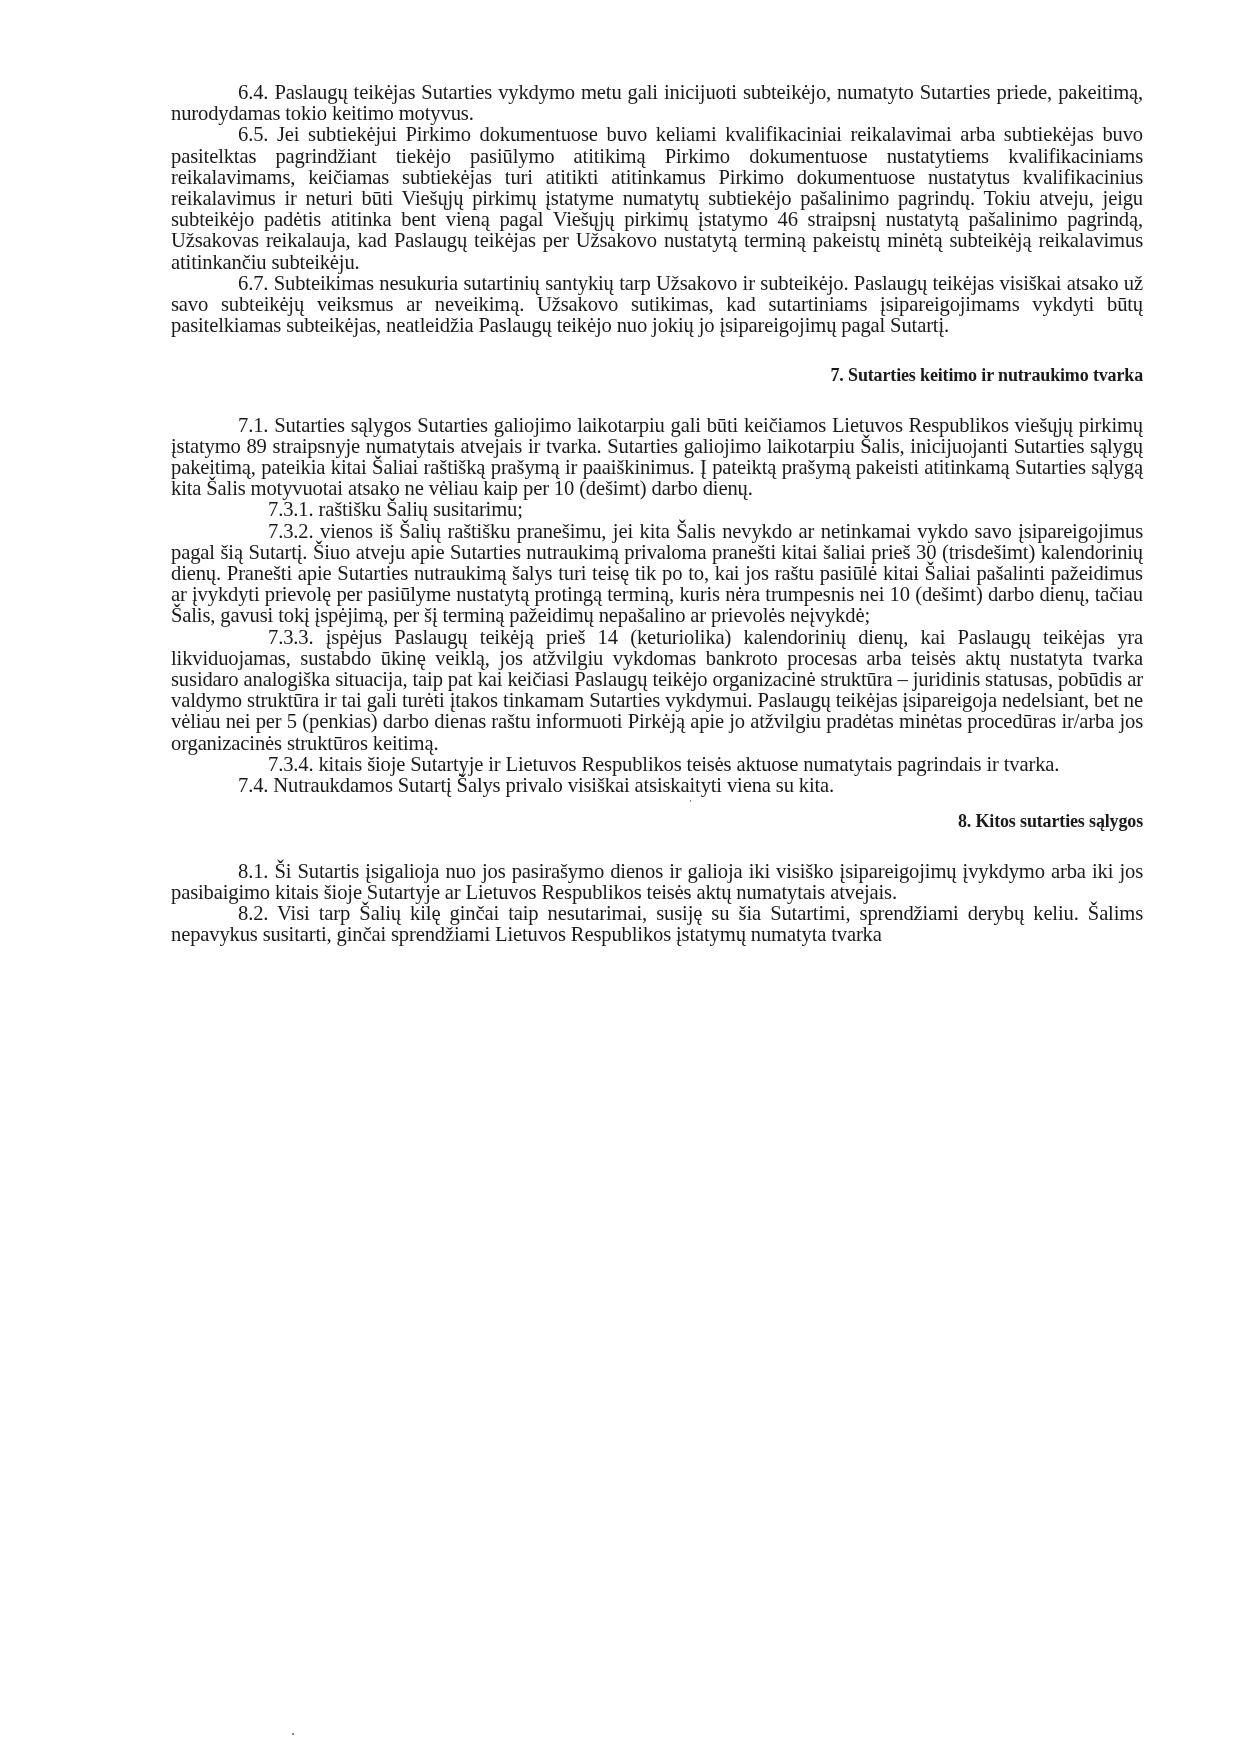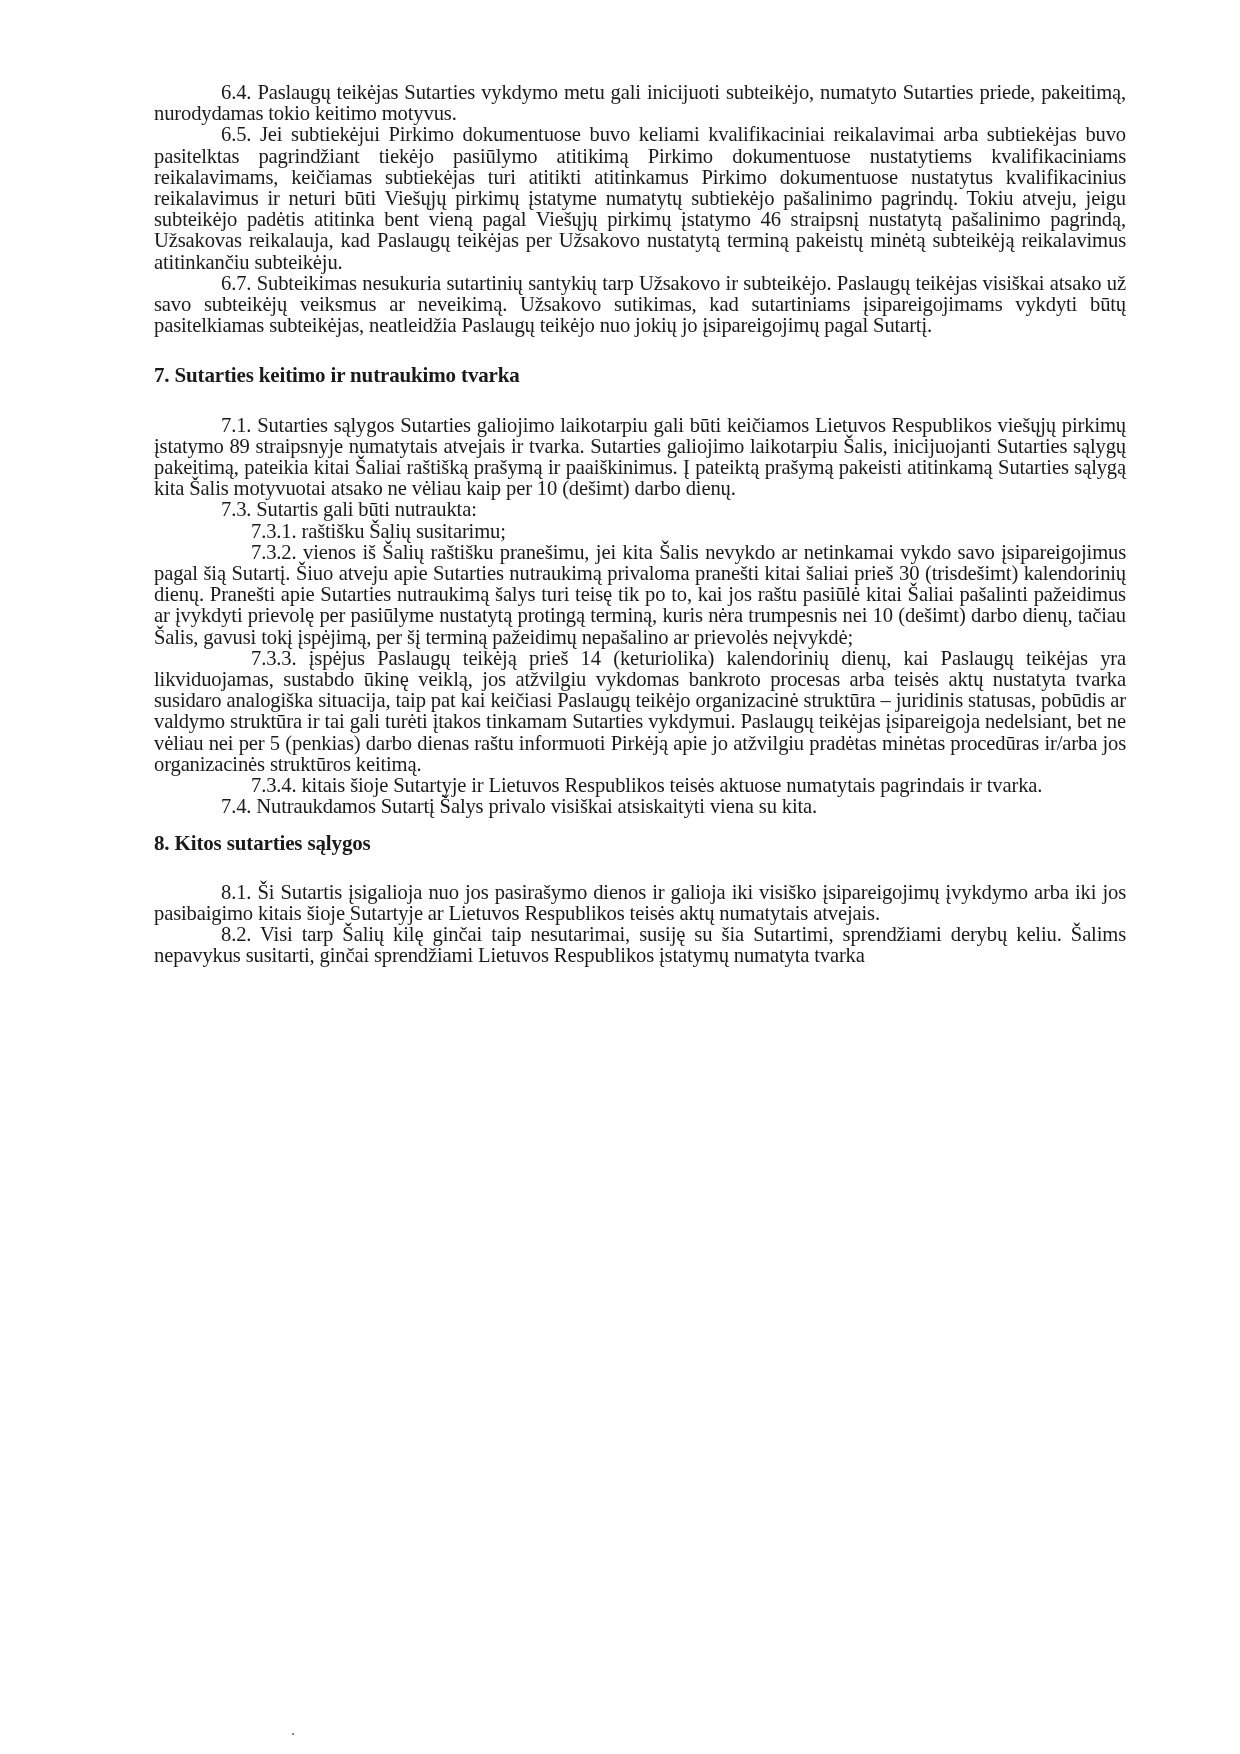--- a/index.html
+++ b/index.html
@@ -10,40 +10,40 @@
     body {
       width: 1240px;
       height: 1754px;
       overflow: hidden;
       position: relative;
       font-family: "Liberation Serif", "DejaVu Serif", serif;
       color: #1a1a1a;
     }
     .page {
       position: absolute;
-      left: 154px;
+      left: 171px;
       top: 82px;
       width: 972px;
       font-size: 20.6px;
       line-height: 21.2px;
       letter-spacing: -0.15px;
     }
     .para {
       margin: 0;
       text-align: justify;
       text-indent: 67px;
     }
     .para.sub {
       text-indent: 97px;
     }
     .heading {
       margin: 0;
-      text-align: left;
+      text-align: right;
       font-weight: bold;
-      font-size: 21px;
+      font-size: 18px;
     }
     .heading.h7 {
       margin-top: 29px;
       margin-bottom: 28px;
     }
     .heading.h8 {
       margin-top: 15px;
       margin-bottom: 28px;
     }
     .cutoff {
@@ -69,21 +69,20 @@
 <body>
 
 <div class="page">
 
   <p class="para"><span>6.4.</span> <span>Paslaugų teikėjas Sutarties vykdymo metu gali inicijuoti subteikėjo, numatyto Sutarties priede, pakeitimą, nurodydamas tokio keitimo motyvus.</span></p>
   <p class="para"><span>6.5.</span> <span>Jei subtiekėjui Pirkimo dokumentuose buvo keliami kvalifikaciniai reikalavimai arba subtiekėjas buvo pasitelktas pagrindžiant tiekėjo pasiūlymo atitikimą Pirkimo dokumentuose nustatytiems kvalifikaciniams reikalavimams, keičiamas subtiekėjas turi atitikti atitinkamus Pirkimo dokumentuose nustatytus kvalifikacinius reikalavimus ir neturi būti Viešųjų pirkimų įstatyme numatytų subtiekėjo pašalinimo pagrindų. Tokiu atveju, jeigu subteikėjo padėtis atitinka bent vieną pagal Viešųjų pirkimų įstatymo 46 straipsnį nustatytą pašalinimo pagrindą, Užsakovas reikalauja, kad Paslaugų teikėjas per Užsakovo nustatytą terminą pakeistų minėtą subteikėją reikalavimus atitinkančiu subteikėju.</span></p>
   <p class="para"><span>6.7.</span> <span>Subteikimas nesukuria sutartinių santykių tarp Užsakovo ir subteikėjo. Paslaugų teikėjas visiškai atsako už savo subteikėjų veiksmus ar neveikimą. Užsakovo sutikimas, kad sutartiniams įsipareigojimams vykdyti būtų pasitelkiamas subteikėjas, neatleidžia Paslaugų teikėjo nuo jokių jo įsipareigojimų pagal Sutartį.</span></p>
 
   <h2 class="heading h7">7. Sutarties keitimo ir nutraukimo tvarka</h2>
   <p class="para"><span>7.1.</span> <span>Sutarties sąlygos Sutarties galiojimo laikotarpiu gali būti keičiamos Lietuvos Respublikos viešųjų pirkimų įstatymo 89 straipsnyje numatytais atvejais ir tvarka. Sutarties galiojimo laikotarpiu Šalis, inicijuojanti Sutarties sąlygų pakeitimą, pateikia kitai Šaliai raštišką prašymą ir paaiškinimus. Į pateiktą prašymą pakeisti atitinkamą Sutarties sąlygą kita Šalis motyvuotai atsako ne vėliau kaip per 10 (dešimt) darbo dienų.</span></p>
-  <p class="para"><span>7.3.</span> <span>Sutartis gali būti nutraukta:</span></p>
   <p class="para sub"><span>7.3.1.</span> <span>raštišku Šalių susitarimu;</span></p>
   <p class="para sub"><span>7.3.2.</span> <span>vienos iš Šalių raštišku pranešimu, jei kita Šalis nevykdo ar netinkamai vykdo savo įsipareigojimus pagal šią Sutartį. Šiuo atveju apie Sutarties nutraukimą privaloma pranešti kitai šaliai prieš 30 (trisdešimt) kalendorinių dienų. Pranešti apie Sutarties nutraukimą šalys turi teisę tik po to, kai jos raštu pasiūlė kitai Šaliai pašalinti pažeidimus ar įvykdyti prievolę per pasiūlyme nustatytą protingą terminą, kuris nėra trumpesnis nei 10 (dešimt) darbo dienų, tačiau Šalis, gavusi tokį įspėjimą, per šį terminą pažeidimų nepašalino ar prievolės neįvykdė;</span></p>
   <p class="para sub"><span>7.3.3.</span> <span>įspėjus Paslaugų teikėją prieš 14 (keturiolika) kalendorinių dienų, kai Paslaugų teikėjas yra likviduojamas, sustabdo ūkinę veiklą, jos atžvilgiu vykdomas bankroto procesas arba teisės aktų nustatyta tvarka susidaro analogiška situacija, taip pat kai keičiasi Paslaugų teikėjo organizacinė struktūra – juridinis statusas, pobūdis ar valdymo struktūra ir tai gali turėti įtakos tinkamam Sutarties vykdymui. Paslaugų teikėjas įsipareigoja nedelsiant, bet ne vėliau nei per 5 (penkias) darbo dienas raštu informuoti Pirkėją apie jo atžvilgiu pradėtas minėtas procedūras ir/arba jos organizacinės struktūros keitimą.</span></p>
   <p class="para sub"><span>7.3.4.</span> <span>kitais šioje Sutartyje ir Lietuvos Respublikos teisės aktuose numatytais pagrindais ir tvarka.</span></p>
   <p class="para"><span>7.4.</span> <span>Nutraukdamos Sutartį Šalys privalo visiškai atsiskaityti viena su kita.</span></p>
 
   <h2 class="heading h8">8. Kitos sutarties sąlygos</h2>
   <p class="para"><span>8.1.</span> <span>Ši Sutartis įsigalioja nuo jos pasirašymo dienos ir galioja iki visiško įsipareigojimų įvykdymo arba iki jos pasibaigimo kitais šioje Sutartyje ar Lietuvos Respublikos teisės aktų numatytais atvejais.</span></p>
   <p class="para"><span>8.2.</span> <span>Visi tarp Šalių kilę ginčai taip nesutarimai, susiję su šia Sutartimi, sprendžiami derybų keliu. Šalims nepavykus susitarti, ginčai sprendžiami Lietuvos Respublikos įstatymų numatyta tvarka</span></p>
   <div class="cutoff">

